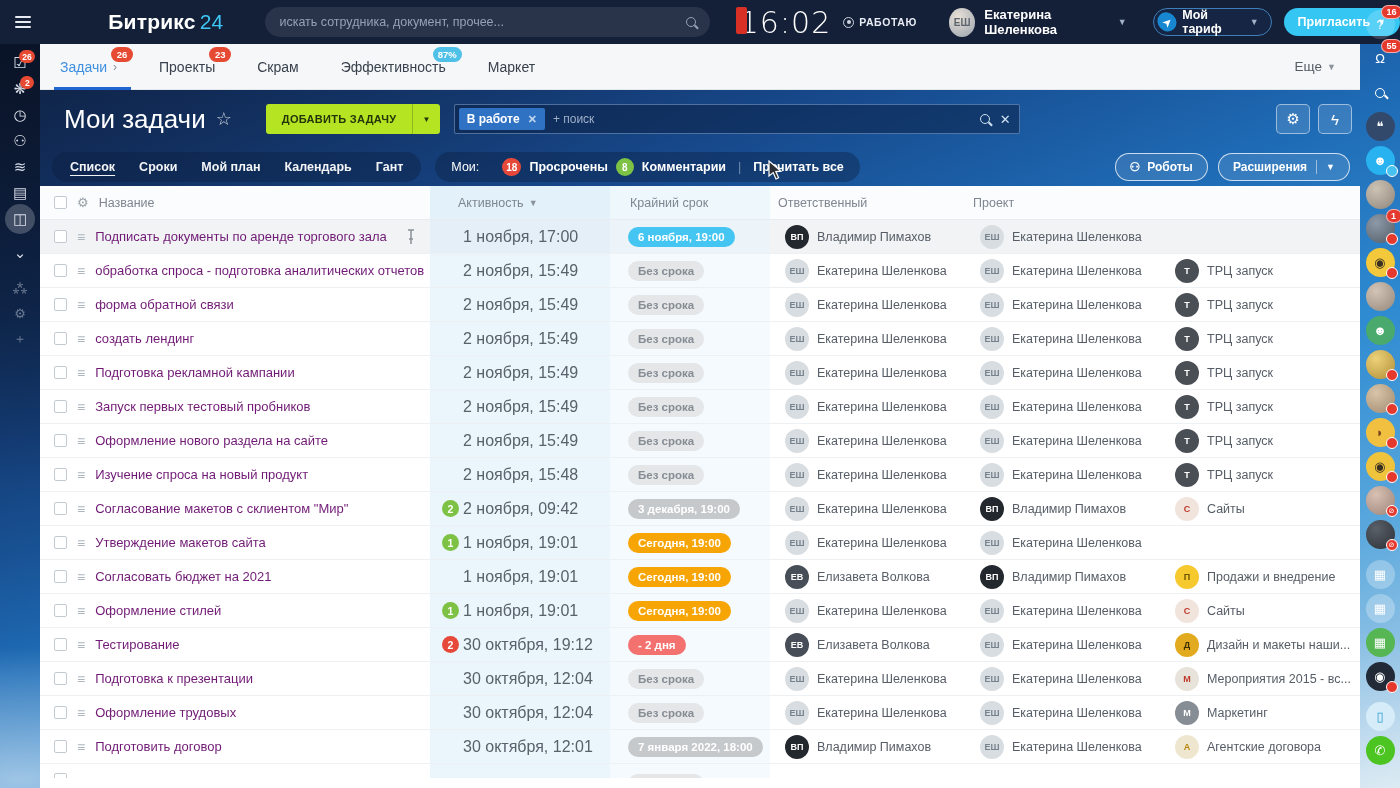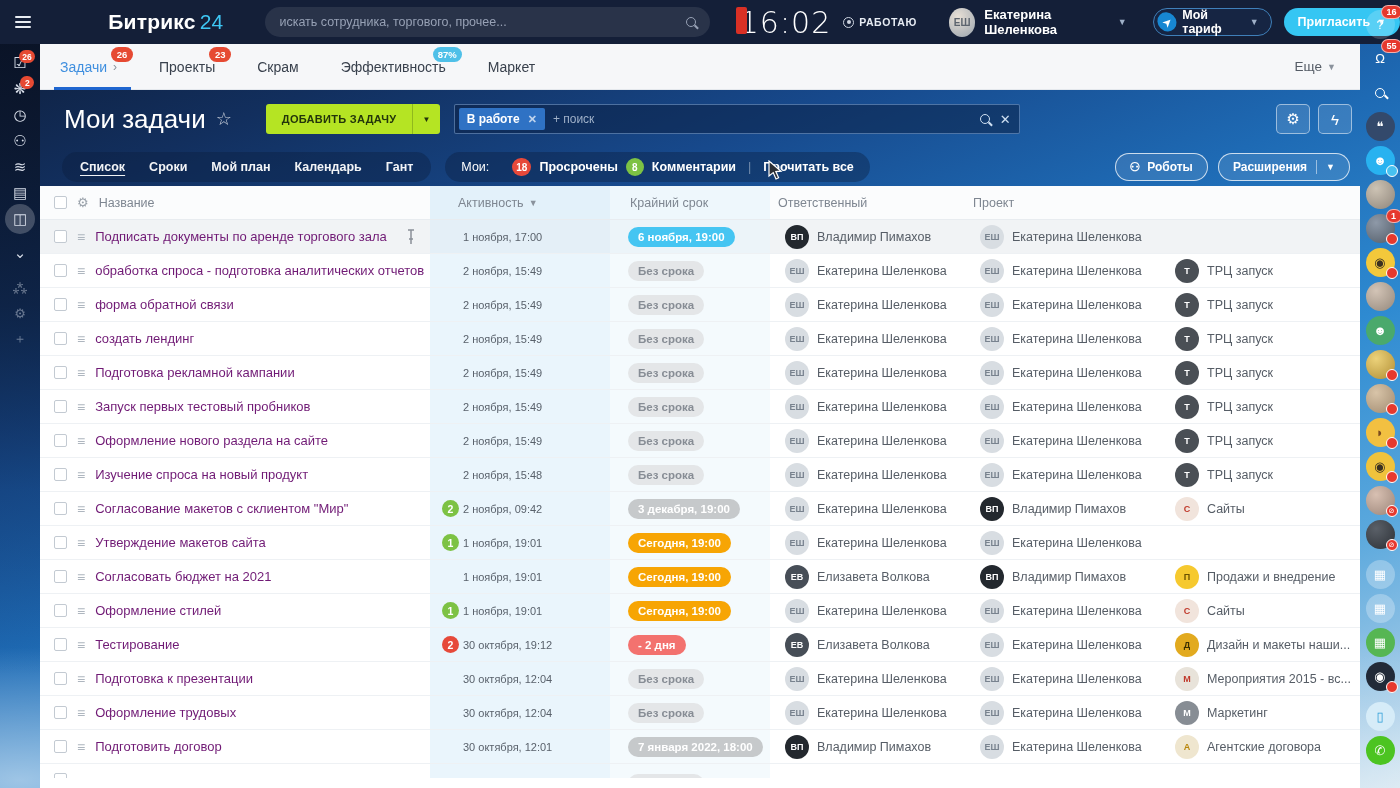--- a/index.html
+++ b/index.html
@@ -60,21 +60,21 @@
   .addbtn .arr{display:flex;align-items:center;padding:0 9px;border-left:1px solid rgba(35,53,11,.25);font-size:8px;}
   .filterbox{margin-left:14px;width:566px;height:30px;background:rgba(10,30,64,.5);border:1px solid rgba(130,168,215,.55);border-radius:2px;display:flex;align-items:center;padding:0 8px 0 4px;gap:8px;}
   .fchip{height:22px;background:#2f72c4;border-radius:2px;color:#fff;font-size:12px;font-weight:600;display:flex;align-items:center;gap:8px;padding:0 8px;}
   .fchip .x{color:rgba(255,255,255,.7);font-size:11px;cursor:pointer;}
   .fph{color:#9fb0c8;font-size:12px;flex:1;}
   .ficons{display:flex;align-items:center;gap:10px;color:#cfe0f2;}
   .ficons .x2{font-size:13px;cursor:pointer;}
   .sqbtn{width:34px;height:30px;border:1px solid rgba(255,255,255,.5);border-radius:5px;background:rgba(255,255,255,.12);color:#fff;display:flex;align-items:center;justify-content:center;font-size:15px;cursor:pointer;}
   .headbtns{margin-left:auto;margin-right:8px;display:flex;gap:8px;}
   
-  .viewrow{position:absolute;left:40px;top:148px;width:1320px;height:38px;display:flex;align-items:center;padding-left:22px;}
+  .viewrow{position:absolute;left:40px;top:148px;width:1320px;height:38px;display:flex;align-items:center;padding-left:12px;}
   .vgroup{height:30px;background:rgba(10,28,60,.38);border-radius:16px;display:flex;align-items:center;padding:0 18px;gap:24px;}
   .vtab{color:rgba(255,255,255,.95);font-size:12.5px;font-weight:600;cursor:pointer;white-space:nowrap;}
   .vtab.active{text-decoration:underline;text-underline-offset:4px;}
   .cgroup{margin-left:14px;height:30px;background:rgba(10,28,60,.38);border-radius:16px;display:flex;align-items:center;padding:0 16px;gap:8px;color:#fff;font-size:12.5px;}
   .cgroup b{font-weight:700;cursor:pointer;}
   .cnt{min-width:18px;height:18px;border-radius:9px;padding:0 4px;color:#fff;font-size:10px;font-weight:700;display:flex;align-items:center;justify-content:center;}
   .cnt.red{background:#e6493a;margin-left:15px;}
   .cnt.green{background:#7dc244;}
   .vdiv{color:rgba(255,255,255,.4);margin:0 4px;}
   .rightpills{margin-left:auto;margin-right:10px;display:flex;gap:10px;}
@@ -103,21 +103,21 @@
   .trow.hl .dl-c{background:#ecf4f9;}
   .trow.partial{height:14px;min-height:14px;overflow:hidden;border-bottom:none;}
   .trow.partial .pill{margin-top:10px;}
   .drag{color:#aeb6bf;font-size:14px;cursor:grab;flex:none;}
   .tname{color:#701a75;font-size:13px;line-height:1.35;cursor:pointer;}
   .pin{flex:none;margin-left:auto;margin-right:14px;}
   .abadge{width:17px;height:17px;border-radius:50%;color:#fff;font-size:10.5px;font-weight:700;display:flex;align-items:center;justify-content:center;flex:none;}
   .abadge.green{background:#7dc244;}
   .abadge.red{background:#e6493a;}
   .abadge.empty{visibility:hidden;}
-  .adate{color:#59616b;font-size:11px;}
+  .adate{color:#59616b;font-size:16px;}
   .pill{height:20px;padding:0 10px;border-radius:11px;font-size:11.5px;font-weight:600;display:inline-flex;align-items:center;white-space:nowrap;cursor:pointer;}
   .pill.blue{background:#45c5f2;color:#fff;}
   .pill.none{background:#e4e6e8;color:#878d95;text-align:right;}
   .pill.muted{background:#c6c9cb;color:#fff;}
   .pill.today{background:#f7a504;color:#fff;}
   .pill.overdue{background:#f3726f;color:#fff;}
   .av{width:24px;height:24px;border-radius:50%;font-size:9px;font-weight:700;display:flex;align-items:center;justify-content:center;flex:none;}
   .pname{color:#565d66;font-size:12.5px;white-space:nowrap;overflow:hidden;text-overflow:ellipsis;cursor:pointer;}
   
   .rightbar{position:absolute;right:0;top:0;width:40px;height:788px;z-index:4;display:flex;flex-direction:column;align-items:center;padding-top:10px;gap:5px;}
@@ -130,21 +130,21 @@
 <body>
 
 <div class="topbar">
   <div class="hamb">
       <i></i>
       <i></i>
       <i></i>
     </div>
   <div class="logo"><span>Битрикс</span><span class="l2">24</span></div>
   <div class="tb-search">
-    <span class="ph">искать сотрудника, торгового, прочее...</span>
+    <span class="ph">искать сотрудника, документ, прочее...</span>
     <span class="mag"></span>
   </div>
   <div class="recbar"></div>
   <div class="tb-time">16:02</div>
   <div class="tb-status">
     <span class="doticon"></span>
     <span>РАБОТАЮ</span>
   </div>
   <div class="tb-avatar">ЕШ</div>
   <div class="tb-user">

